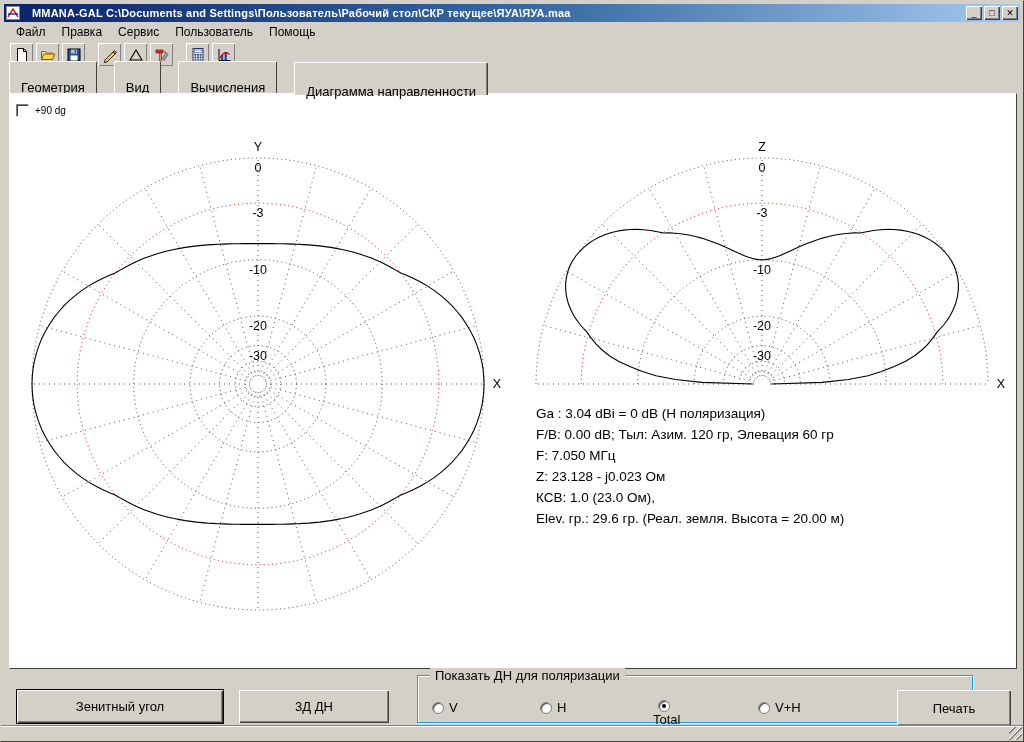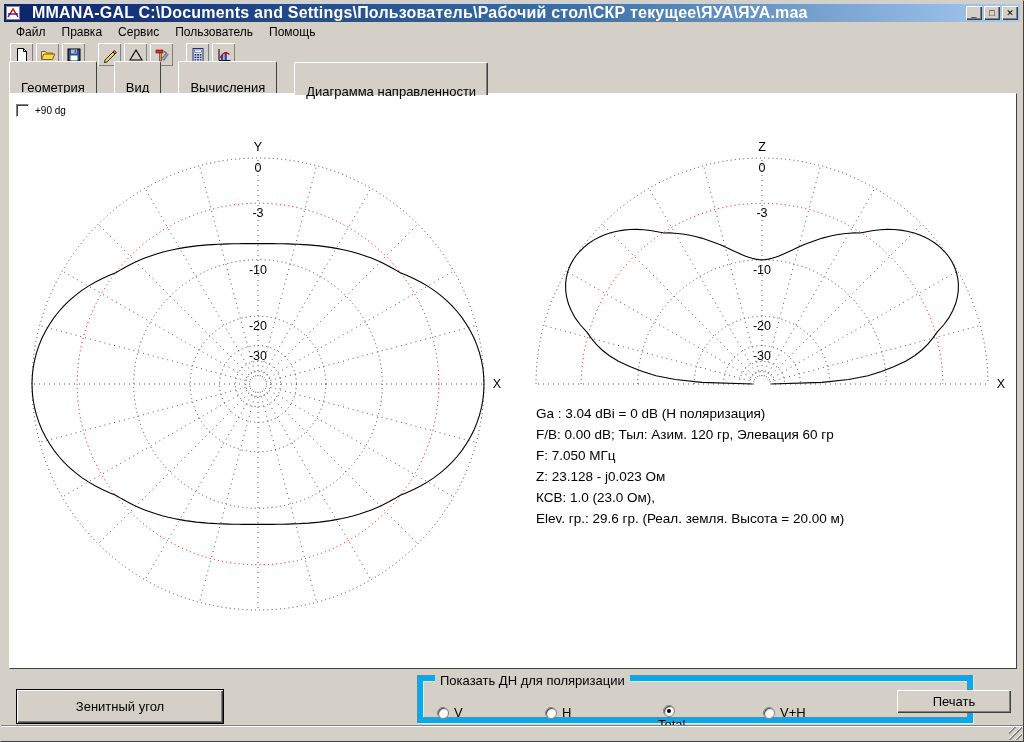--- a/index.html
+++ b/index.html
@@ -5,21 +5,21 @@
   html,body{margin:0;padding:0;width:1024px;height:742px;overflow:hidden;
     font-family:"Liberation Sans",sans-serif;background:#d4d0c8;}
   *{box-sizing:border-box;}
   .window{position:absolute;inset:0;background:#d4d0c8;
     border:1px solid #404040;border-top-color:#d4d0c8;border-left-color:#d4d0c8;}
   
   .titlebar{position:absolute;left:3px;right:3px;top:3px;height:18px;
     background:linear-gradient(to right,#0a246a,#3a6ea5 55%,#a6caf0);
     display:flex;align-items:center;padding:0 2px;}
   .app-icon{width:14px;height:14px;margin-right:4px;flex:none;}
-  .title-text{color:#fff;font-size:16px;font-weight:bold;white-space:nowrap;
+  .title-text{color:#fff;font-size:11px;font-weight:bold;white-space:nowrap;
     overflow:hidden;flex:1;letter-spacing:.2px;padding-left:8px;}
   .win-buttons{display:flex;gap:2px;flex:none;}
   .winbtn{width:16px;height:14px;background:#d4d0c8;border:none;padding:0;
     font-size:9px;line-height:12px;font-family:"Liberation Sans",sans-serif;
     box-shadow:inset 1px 1px 0 #fff,inset -1px -1px 0 #404040,inset -2px -2px 0 #808080;
     color:#000;text-align:center;}
   
   .menubar{position:absolute;left:3px;right:3px;top:21px;height:19px;
     display:flex;align-items:center;padding-left:4px;font-size:12px;color:#000;}
   .menu-item{padding:2px 8px;}
@@ -53,21 +53,21 @@
   .info-block{position:absolute;left:526px;top:309px;width:480px;
     font-size:13.5px;color:#000;line-height:21px;white-space:nowrap;}
   
   .bottom-strip{position:absolute;left:0;right:0;top:668px;height:58px;background:#d4d0c8;}
   .btn95{position:absolute;background:#d4d0c8;border:none;color:#000;
     font-size:13px;font-family:"Liberation Sans",sans-serif;
     box-shadow:inset 1px 1px 0 #fff,inset -1px -1px 0 #404040,inset -2px -2px 0 #808080;}
   .btn-default{box-shadow:0 0 0 1px #000,inset 1px 1px 0 #fff,
     inset -1px -1px 0 #404040,inset -2px -2px 0 #808080;text-align:center;}
   .groupbox{position:absolute;left:416px;top:6px;width:556px;height:48px;
-    border:6px solid #0ea5e9;box-shadow:1px 1px 0 #fff,inset 1px 1px 0 #fff;}
+    border:1px solid #0ea5e9;box-shadow:1px 1px 0 #fff,inset 1px 1px 0 #fff;}
   .group-caption{position:absolute;top:-8px;left:12px;background:#d4d0c8;
     padding:0 5px;font-size:13px;color:#000;}
   .radio{position:absolute;top:24px;display:flex;align-items:center;}
   .radio-circle{width:12px;height:12px;border-radius:50%;background:#fff;flex:none;
     border:1px solid #808080;box-shadow:inset 1px 1px 1px #404040;
     display:flex;align-items:center;justify-content:center;}
   .radio-dot{width:4px;height:4px;border-radius:50%;background:transparent;}
   .radio.selected .radio-dot{background:#000;}
   .radio-label{margin-left:5px;font-size:13px;color:#000;}
   
@@ -257,20 +257,21 @@
       <div>F/B: 0.00 dB; Тыл: Азим. 120 гр, Элевация 60 гр</div>
       <div>F: 7.050 МГц</div>
       <div>Z: 23.128 - j0.023 Ом</div>
       <div>КСВ: 1.0 (23.0 Ом),</div>
       <div>Elev. гр.: 29.6 гр. (Реал. земля. Высота = 20.00 м)</div>
     </div>
   </div>
 
   <div class="bottom-strip">
     <button class="btn95 btn-default" style="left:16px;top:21px;width:206px;height:33px;">Зенитный угол</button>
+    <button class="btn95" style="left:238px;top:21px;width:150px;height:33px;">3Д  ДН</button>
 
     <div class="groupbox">
       <span class="group-caption">Показать ДН для поляризации</span>
       <div class="radio" style="left:14px;">
         <span class="radio-circle">
             <span class="radio-dot"></span>
           </span>
         <span class="radio-label">V</span>
       </div>
       <div class="radio" style="left:122px;">
@@ -286,20 +287,20 @@
         <span class="radio-label">Total</span>
       </div>
       <div class="radio" style="left:340px;justify-content:flex-end;">
         <span class="radio-circle">
             <span class="radio-dot"></span>
           </span>
         <span class="radio-label">V+H</span>
       </div>
     </div>
 
-    <button class="btn95" style="left:896px;top:21px;width:114px;height:23px;">Печать</button>
+    <button class="btn95" style="left:896px;top:21px;width:114px;height:36px;">Печать</button>
   </div>
 
   <div class="statusbar">
     <span class="grip"></span>
   </div>
 
 </div>
 
 </body></html>

